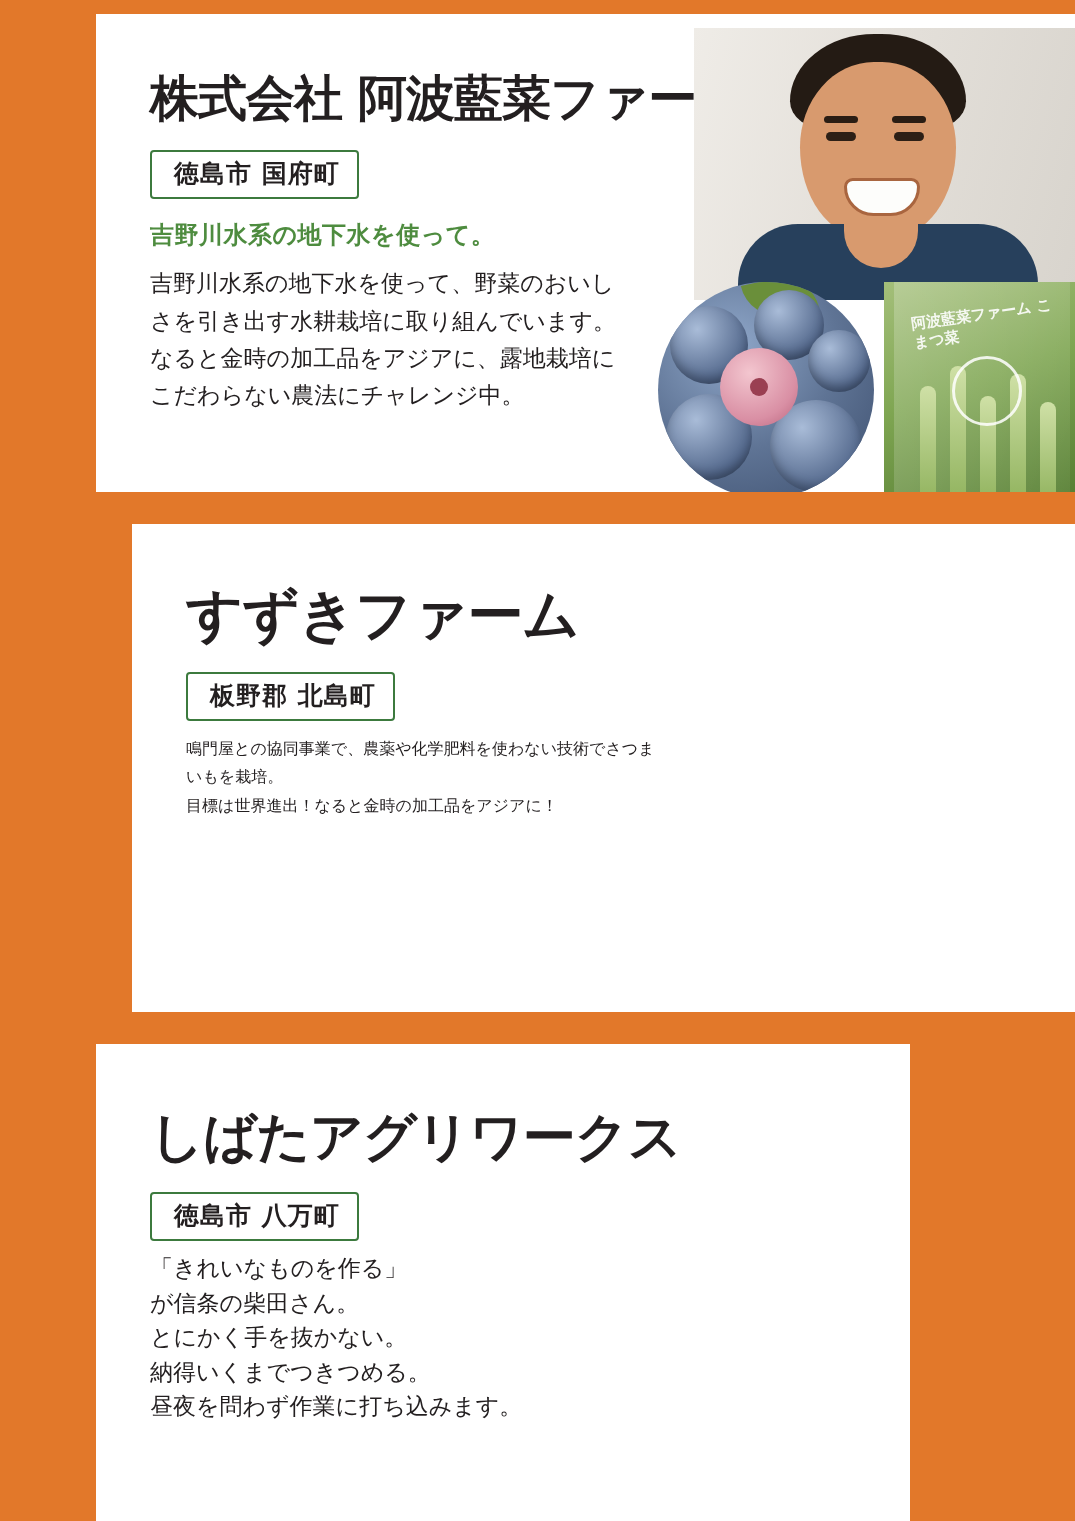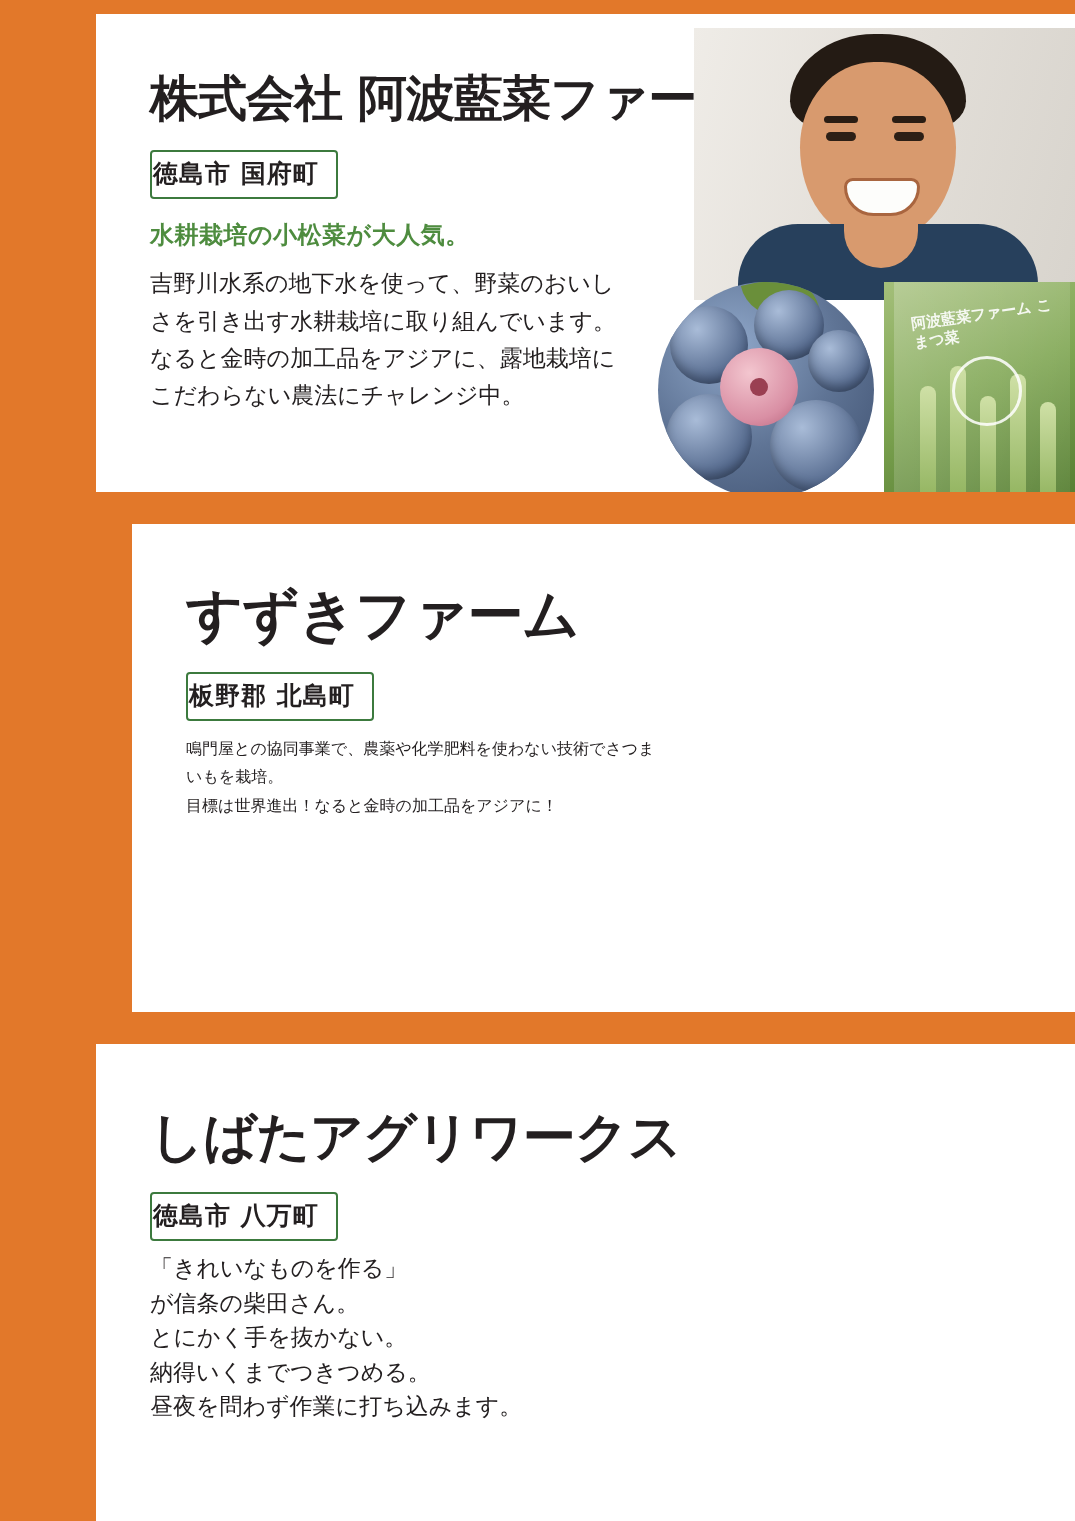--- a/index.html
+++ b/index.html
@@ -22,21 +22,21 @@
     height: 1521px;
   }
   .card {
     position: absolute;
     background: #ffffff;
     overflow: hidden;
   }
   
   .card-1 { left: 96px; top: 14px;  width: 979px; height: 478px; }
   .card-2 { left: 96px; top: 524px; width: 979px; height: 488px; margin-left: 36px; }
-  .card-3 { left: 96px; top: 1044px; width: 979px; height: 477px; }
+  .card-3 { left: 96px; top: 1044px; width: 814px; height: 477px; }
 
   .card-text {
     position: absolute;
     left: 54px;
     top: 0;
     width: 470px;
   }
 
   .farm-name {
     font-weight: bold;
@@ -46,21 +46,21 @@
     font-family: "DejaVu Sans", sans-serif;
   }
   .card-1 .farm-name { font-size: 49px; margin-top: 52px; }
   .card-2 .farm-name { font-size: 56px; margin-top: 54px; }
   .card-3 .farm-name { font-size: 53px; margin-top: 58px; }
 
   .location-box {
     display: inline-block;
     border: 2px solid #3c7a3e;
     border-radius: 4px;
-    padding: 5px 17px 7px 1px;
+    padding: 5px 17px 7px 22px;
     font-size: 25px;
     font-weight: bold;
     color: #231f20;
     margin-top: 18px;
     letter-spacing: 1px;
     font-family: "DejaVu Sans", sans-serif;
   }
 
   .tagline {
     color: #4e8c3f;
@@ -184,21 +184,21 @@
 </style>
 </head>
 <body>
 
 <div class="page">
 
   <div class="card card-1">
     <div class="card-text">
       <div class="farm-name">株式会社 阿波藍菜ファーム</div>
       <div class="location-box">徳島市 国府町</div>
-      <div class="tagline" style="white-space:pre-line">水耕栽培の小松菜が大人気。</div>
+      <div class="tagline" style="white-space:pre-line">吉野川水系の地下水を使って。</div>
       <div class="body-copy" style="white-space:pre-line">吉野川水系の地下水を使って、野菜のおいしさを引き出す水耕栽培に取り組んでいます。
 なると金時の加工品をアジアに、露地栽培にこだわらない農法にチャレンジ中。</div>
     </div>
 
     <div class="photo c1-main">
       <div class="wall"></div>
       <div class="hair"></div>
       <div class="face"></div>
       <div class="brow-l"></div>
       <div class="brow-r"></div>

